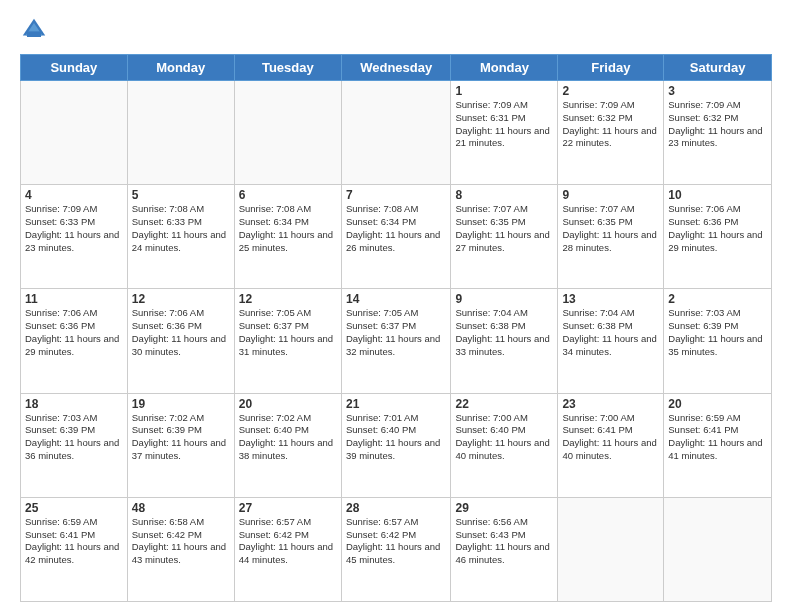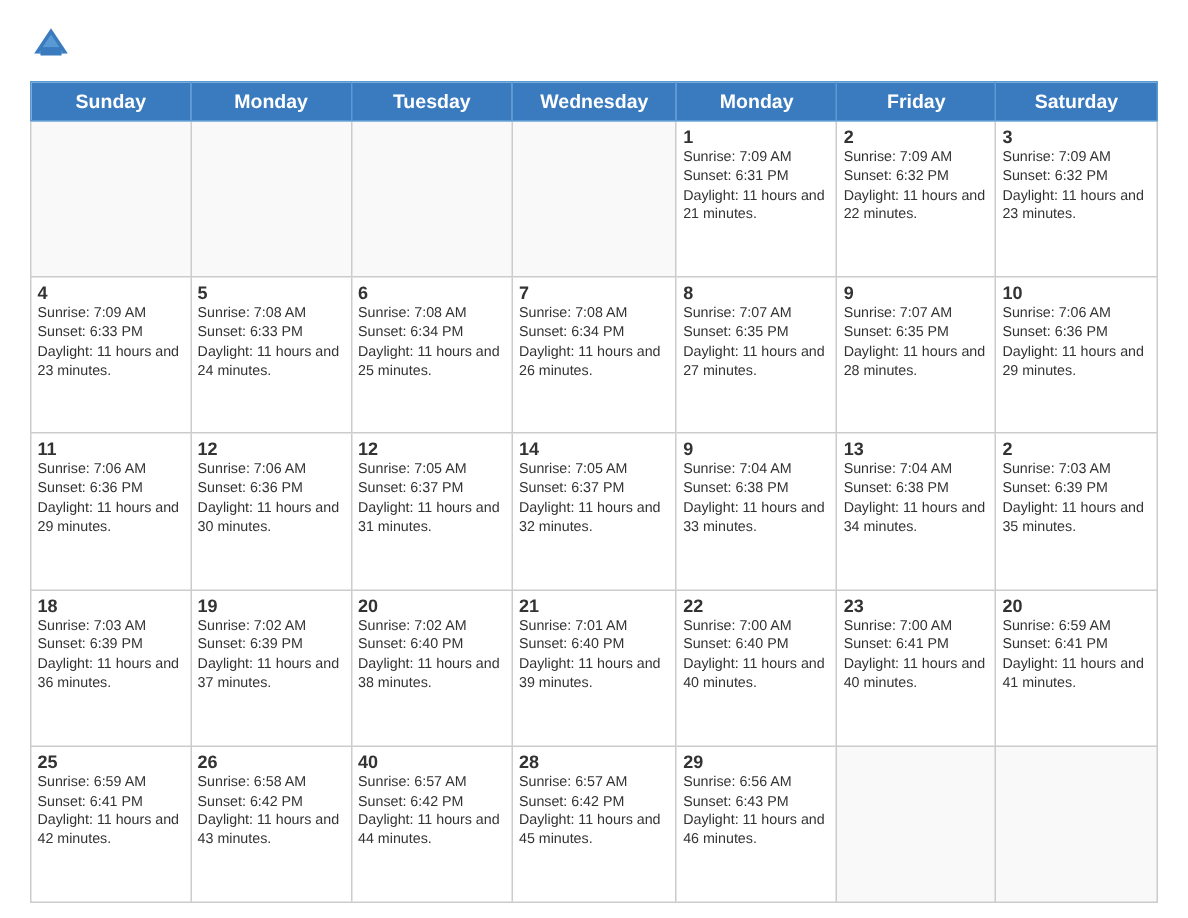--- a/index.html
+++ b/index.html
@@ -239,25 +239,25 @@
             <div class="day-number">20</div>
             <div class="day-info">Sunrise: 6:59 AM<br>Sunset: 6:41 PM<br>Daylight: 11 hours and 41 minutes.</div>
           </td>
         </tr>
         <tr>
           <td class="day-cell">
             <div class="day-number">25</div>
             <div class="day-info">Sunrise: 6:59 AM<br>Sunset: 6:41 PM<br>Daylight: 11 hours and 42 minutes.</div>
           </td>
           <td class="day-cell">
-            <div class="day-number">26</div>
+            <div class="day-number">48</div>
             <div class="day-info">Sunrise: 6:58 AM<br>Sunset: 6:42 PM<br>Daylight: 11 hours and 43 minutes.</div>
           </td>
           <td class="day-cell">
-            <div class="day-number">40</div>
+            <div class="day-number">27</div>
             <div class="day-info">Sunrise: 6:57 AM<br>Sunset: 6:42 PM<br>Daylight: 11 hours and 44 minutes.</div>
           </td>
           <td class="day-cell">
             <div class="day-number">28</div>
             <div class="day-info">Sunrise: 6:57 AM<br>Sunset: 6:42 PM<br>Daylight: 11 hours and 45 minutes.</div>
           </td>
           <td class="day-cell">
             <div class="day-number">29</div>
             <div class="day-info">Sunrise: 6:56 AM<br>Sunset: 6:43 PM<br>Daylight: 11 hours and 46 minutes.</div>
           </td>

